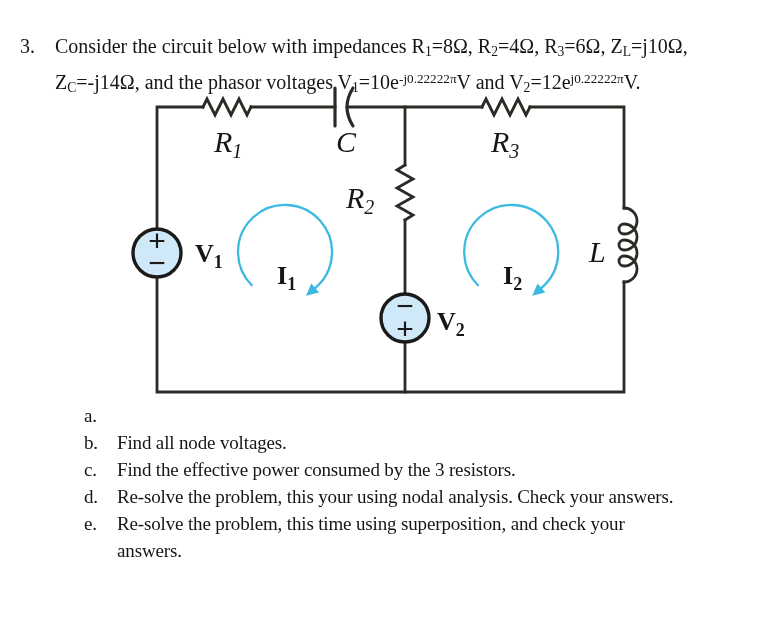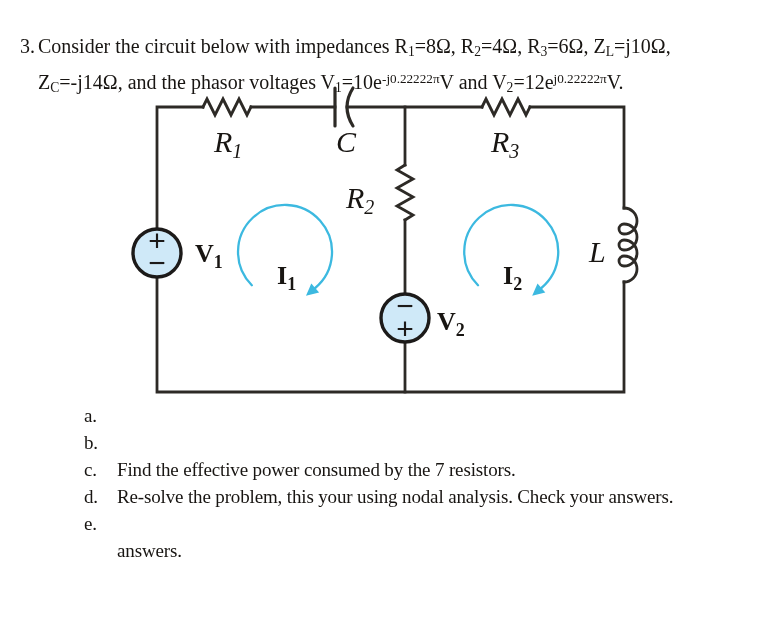--- a/index.html
+++ b/index.html
@@ -1,20 +1,20 @@
 <!DOCTYPE html>
 <html><head>
 <meta charset="utf-8">
 <style>
   html,body{margin:0;padding:0;}
   body{width:757px;height:617px;background:#ffffff;position:relative;overflow:hidden;
        font-family:"Liberation Serif",serif;color:#181512;}
   .problem{position:absolute;left:20px;top:33px;font-size:20px;line-height:27px;white-space:nowrap;}
   .pnum{position:absolute;left:0;top:0;}
-  .pline{margin-left:18px;}
+  .pline{margin-left:35px;}
   .sub{font-size:68%;vertical-align:-0.2em;}
   .sup{font-size:66%;vertical-align:0.45em;}
   .qlist{position:absolute;left:84px;top:402px;font-size:19px;line-height:27px;white-space:nowrap;letter-spacing:-0.15px;}
   .qrow{display:flex;}
   .qlabel{width:33px;flex:0 0 33px;}
   svg.circuit{position:absolute;left:0;top:0;}
   .wire{fill:none;stroke-width:2.8;stroke-linejoin:miter;stroke-linecap:square;}
   .plate{fill:none;stroke-width:3.2;stroke-linecap:round;}
   .srccirc{stroke-width:3.4;}
   .loop{fill:none;stroke-width:2.3;stroke-linecap:round;}
@@ -74,29 +74,31 @@
   <text class="blbl" x="277" y="284"><tspan>I</tspan><tspan class="lsub" dy="6">1</tspan></text>
   <text class="blbl" x="503" y="284"><tspan>I</tspan><tspan class="lsub" dy="6">2</tspan></text>
 </svg>
 
 <div class="qlist">
   <div class="qrow">
     <span class="qlabel">a.</span>
   </div>
   <div class="qrow">
     <span class="qlabel">b.</span>
+    <span class="qtext"><span>Find all node voltages.</span></span>
   </div>
   <div class="qrow">
     <span class="qlabel">c.</span>
-    <span class="qtext"><span>Find the effective power consumed by the 7 resistors.</span></span>
+    <span class="qtext"><span>Find the effective power consumed by the 3 resistors.</span></span>
   </div>
   <div class="qrow">
     <span class="qlabel">d.</span>
     <span class="qtext"><span>Re-solve the problem, this your using nodal analysis. Check your answers.</span></span>
   </div>
   <div class="qrow">
     <span class="qlabel">e.</span>
+    <span class="qtext"><span>Re-solve the problem, this time using superposition, and check your</span></span>
   </div>
   <div class="qrow">
     <span class="qlabel"></span>
     <span class="qtext"><span>answers.</span></span>
   </div>
 </div>
 
 </body></html>

